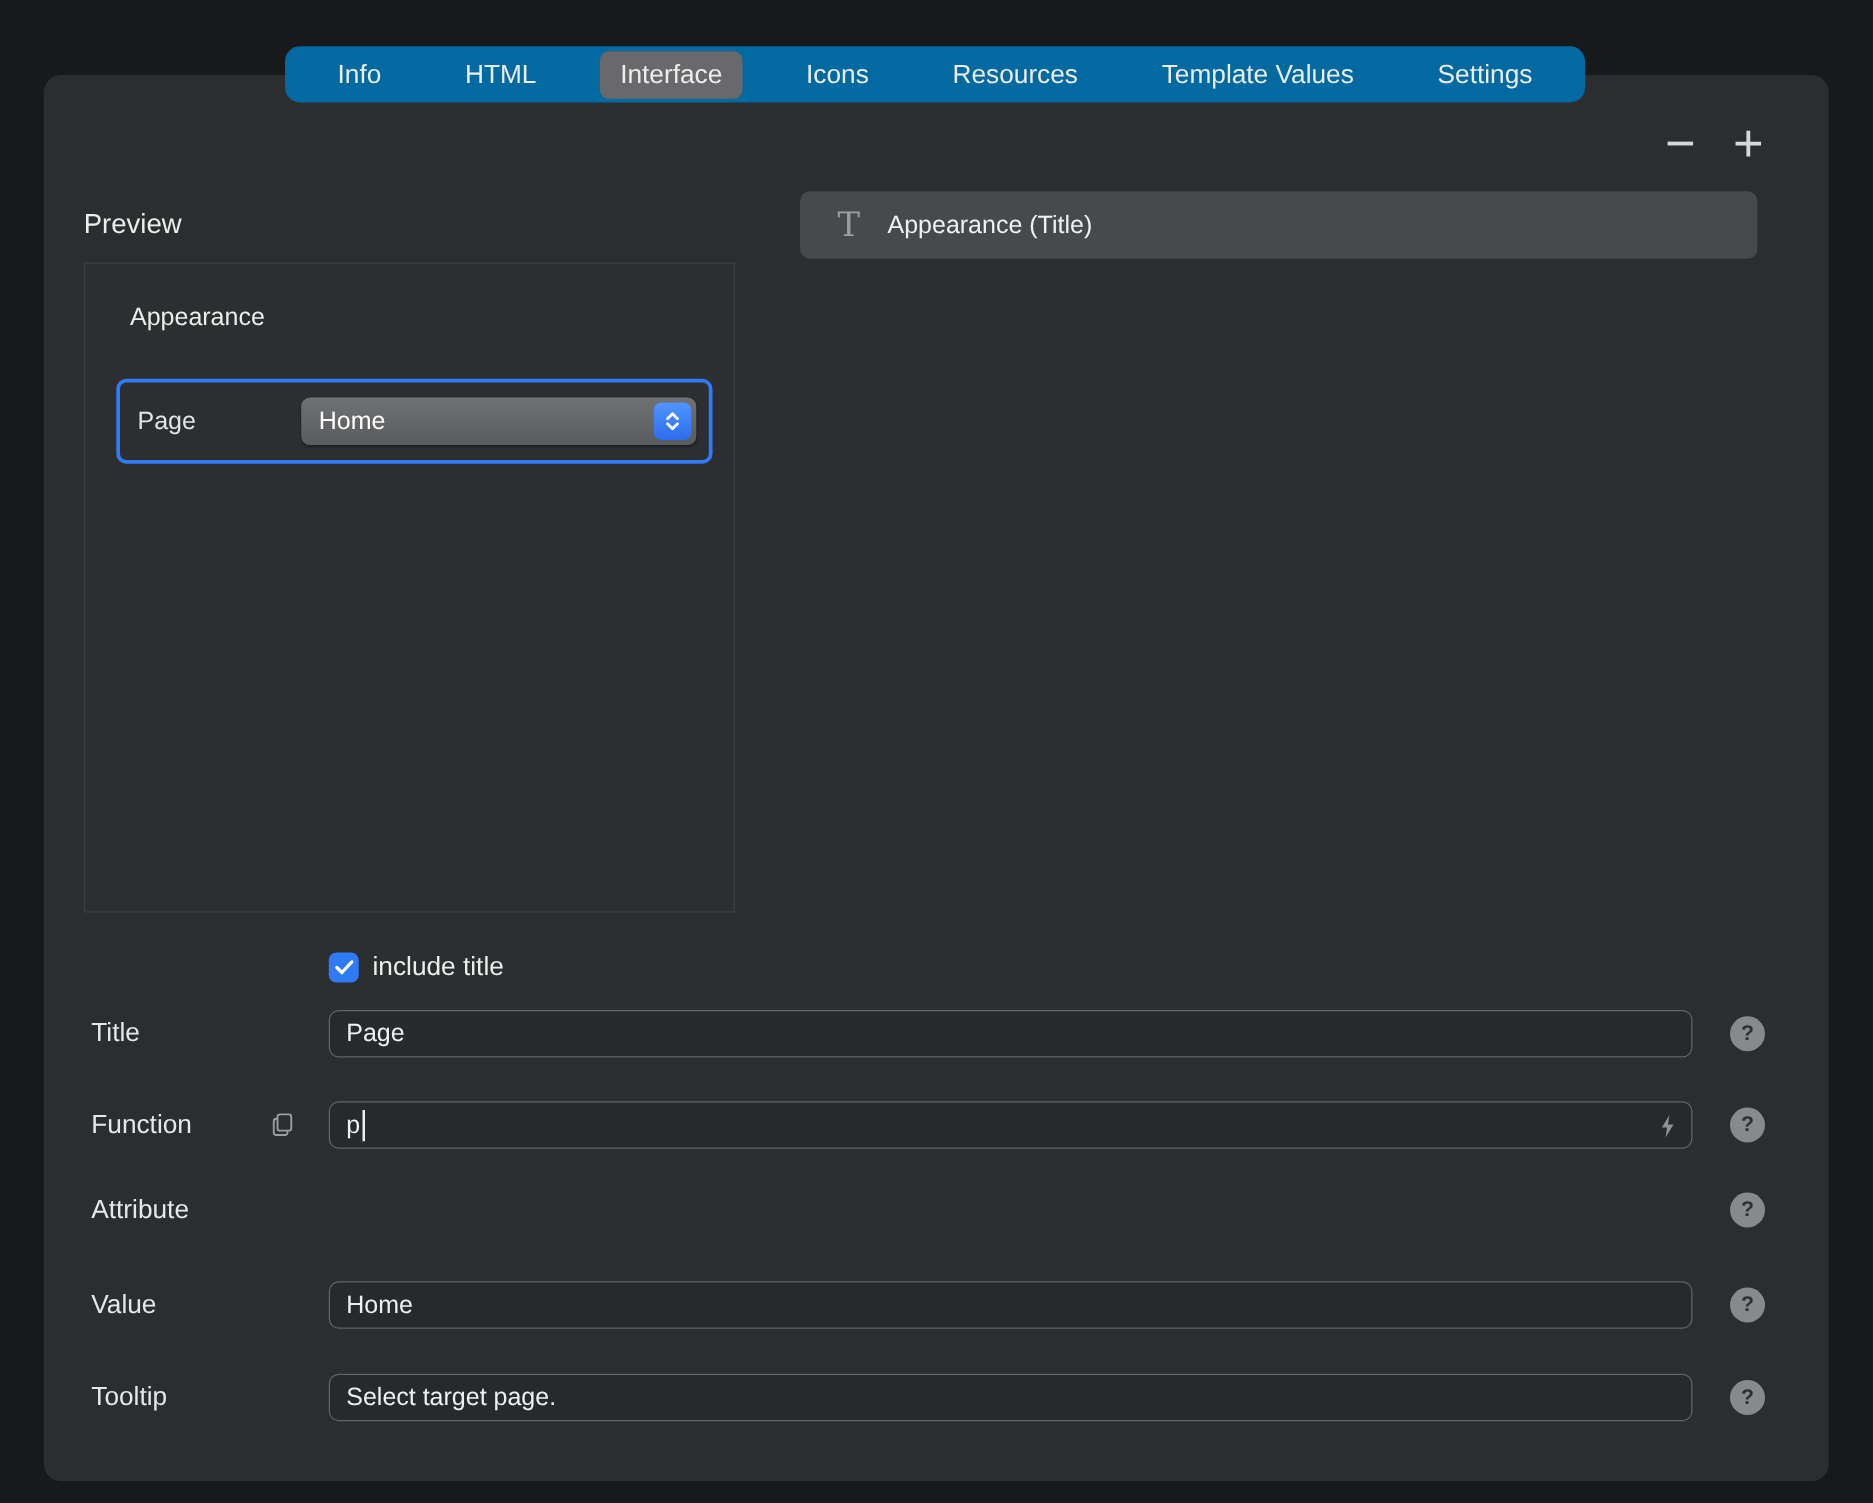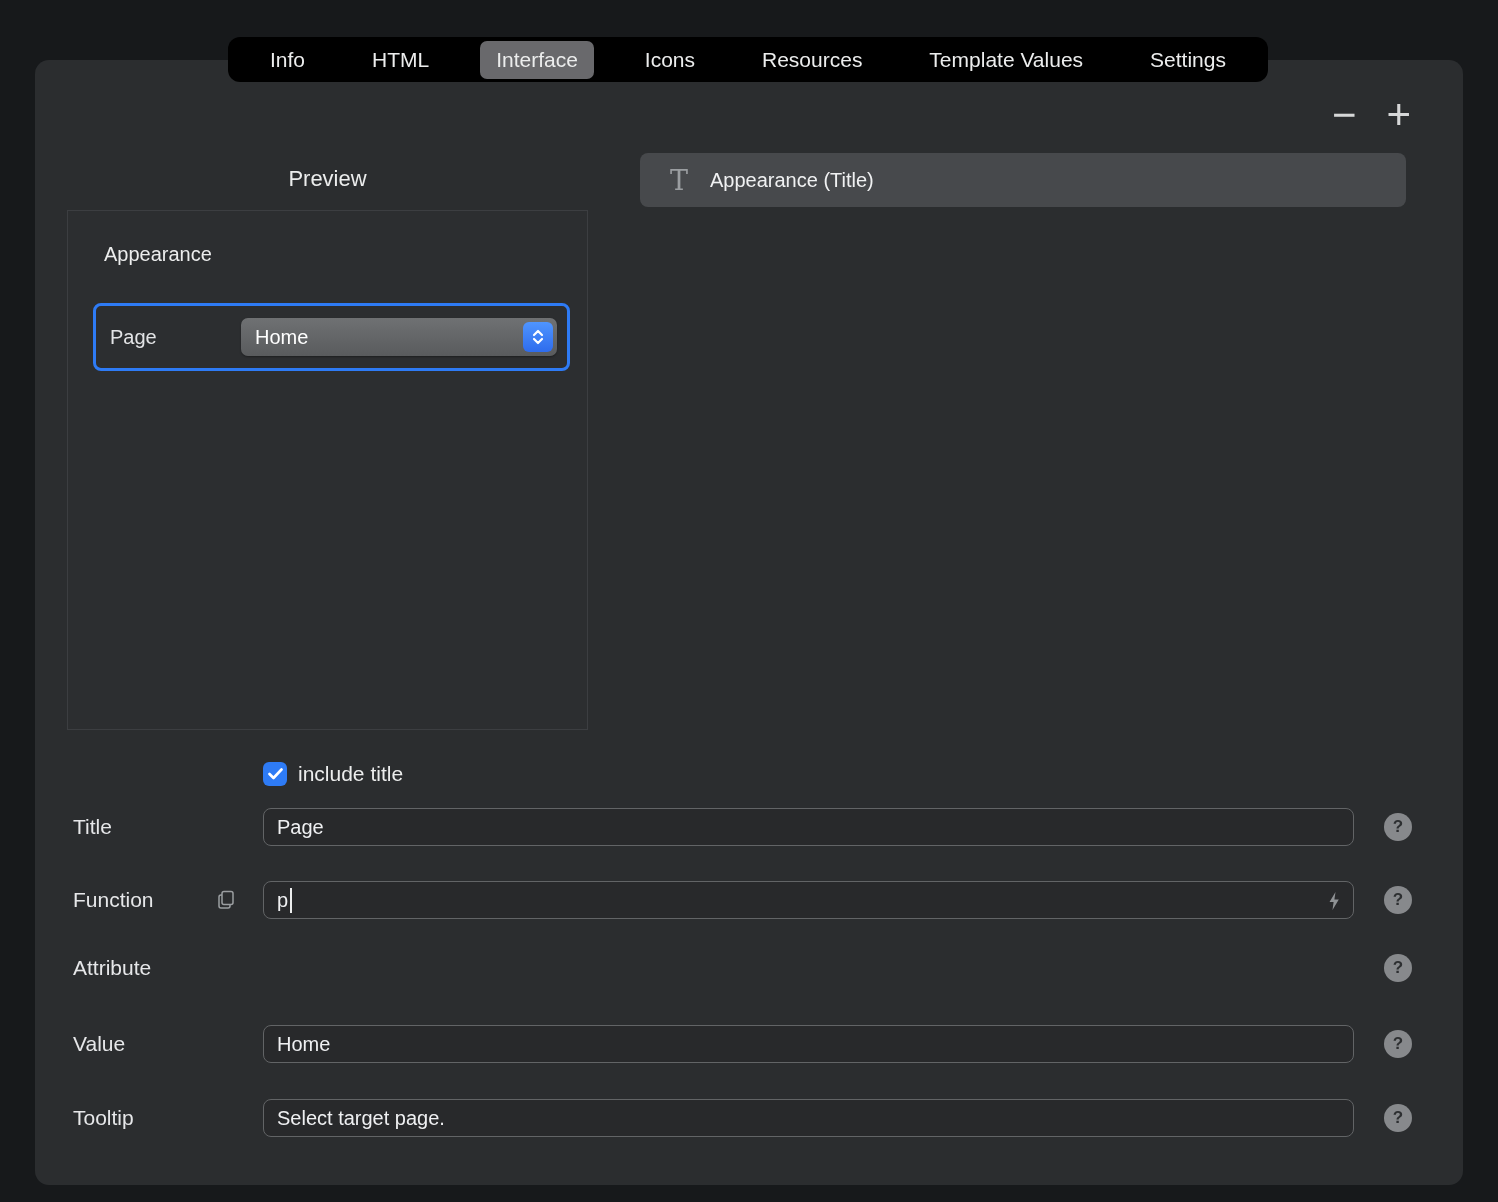--- a/index.html
+++ b/index.html
@@ -16,21 +16,21 @@
   .panel {
     position: absolute; left: 35px; top: 60px;
     width: 1428px; height: 1125px;
     background: #2b2d2f; border-radius: 14px;
   }
 
   
   .tabbar {
     position: absolute; left: 193px; top: -23px;
     width: 1040px; height: 45px;
-    background: #000000; border-radius: 12px;
+    background: #0369a1; border-radius: 12px;
     display: flex; align-items: center; justify-content: space-between;
     padding: 0 26px;
   }
   .tab {
     font-size: 21px; color: #eceded; padding: 7px 16px;
     border-radius: 7px; white-space: nowrap; cursor: default;
   }
   .tab.active { background: #69696c; }
 
   
@@ -39,21 +39,21 @@
     display: flex; gap: 30px; align-items: center;
   }
   .toolbtn {
     font-size: 42px; font-weight: 300; color: #d6d7d8;
     line-height: 42px; cursor: default;
   }
 
   
   .preview-heading {
     position: absolute; left: 32px; top: 106px; width: 521px;
-    text-align: center; font-size: 22px; font-weight: 500; color: #eceded;
+    font-size: 22px; font-weight: 500; color: #eceded;
   }
   .preview-box {
     position: absolute; left: 32px; top: 150px;
     width: 521px; height: 520px;
     border: 1px solid #3c3e41; background: #2c2e30;
   }
   .group-title {
     position: absolute; left: 36px; top: 32px;
     font-size: 20px; font-weight: 500; color: #eceded;
   }

